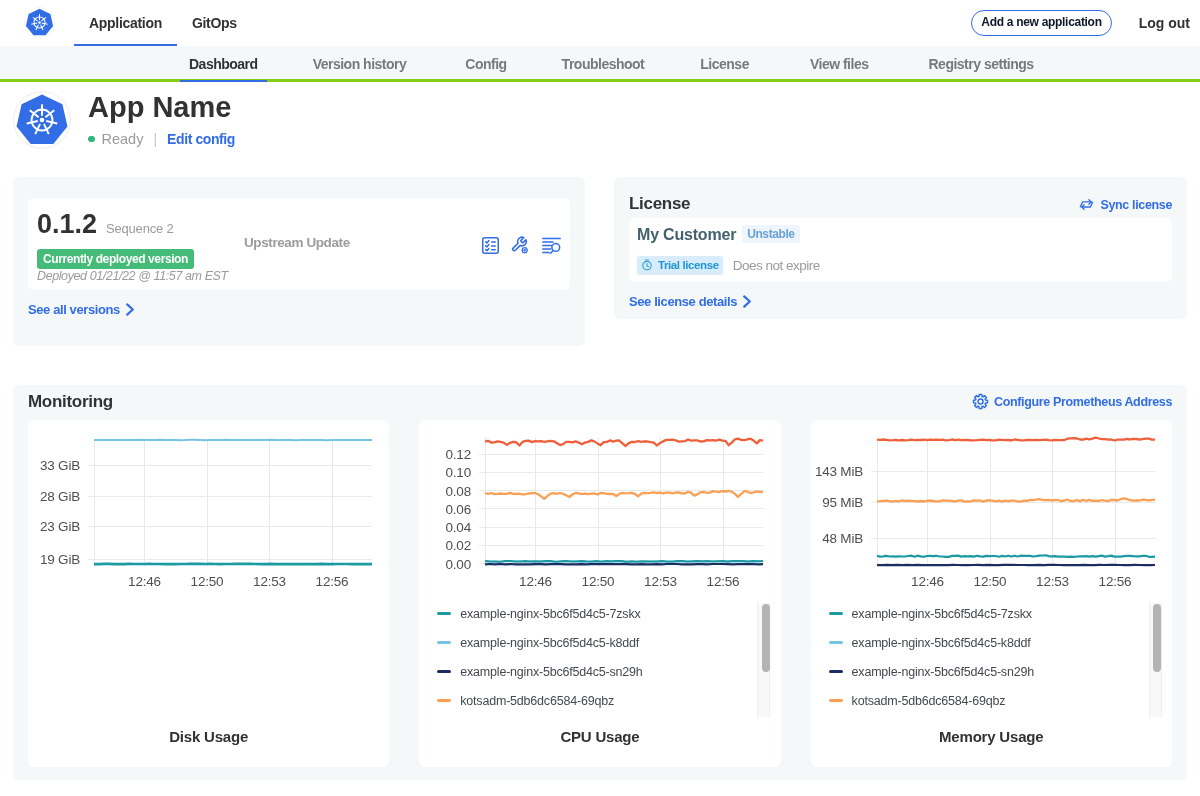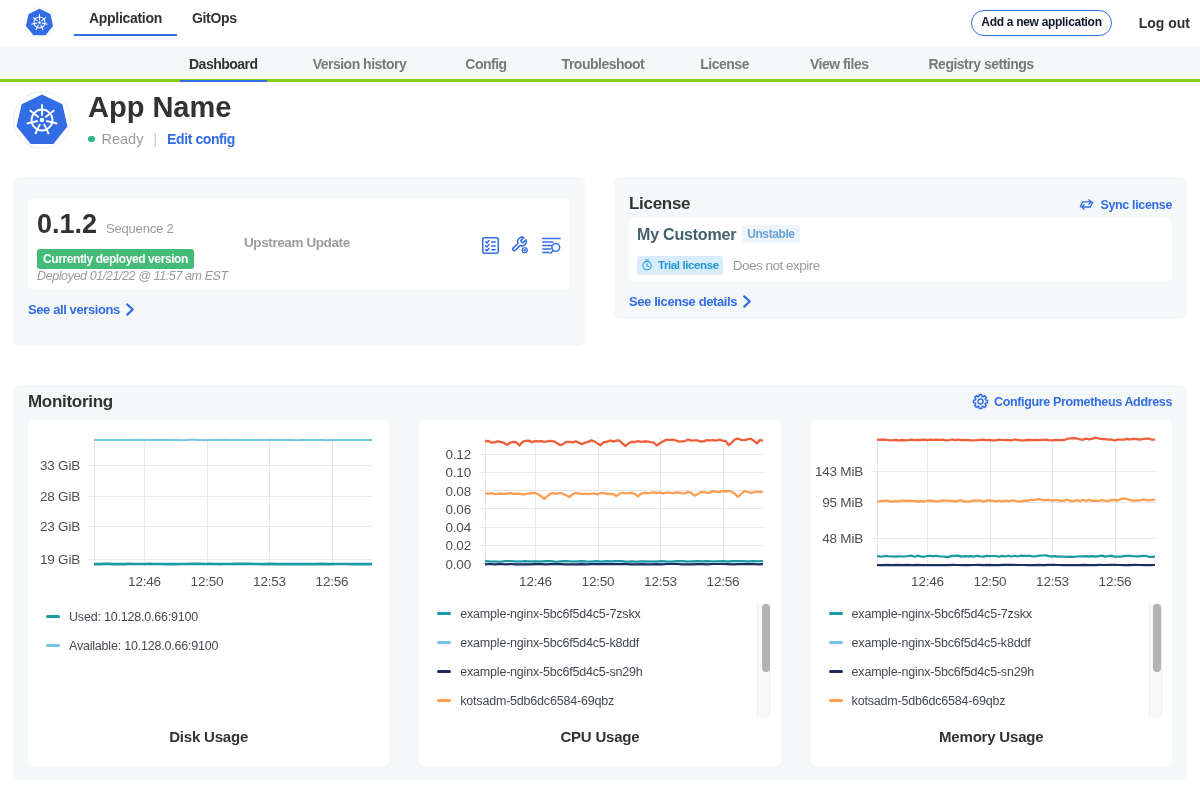--- a/index.html
+++ b/index.html
@@ -1,20 +1,20 @@
 <!DOCTYPE html>
 <html><head>
 <meta charset="utf-8">
 <style>
 * { margin:0; padding:0; box-sizing:border-box; }
 body { font-family: "Liberation Sans", sans-serif; background:#fff; width:1200px; }
 .topnav { height:46px; background:#fff; position:relative; display:flex; align-items:center; }
 .topnav .logo { position:absolute; left:24px; top:7px; }
 .topnav-tabs { position:absolute; left:74px; top:0; height:46px; display:flex; }
-.topnav-tab { padding:0 15px; height:36px; display:flex; align-items:center; font-size:14px; color:#323232; font-weight:600; letter-spacing:-0.3px; }
+.topnav-tab { padding:0 15px; height:46px; display:flex; align-items:center; font-size:14px; color:#323232; font-weight:600; letter-spacing:-0.3px; }
 .topnav-tab.active { border-bottom:2px solid #326de6; padding-top:2px; }
 .topnav-right { position:absolute; right:10px; top:0; height:46px; display:flex; align-items:center; gap:27px; }
 .btn-add { border:1px solid #326de6; border-radius:14px; color:#0f172a; font-size:12px; font-weight:700; padding:4px 9px 6px; background:#fff; letter-spacing:-0.3px; }
 .logout { font-size:14px; color:#323232; font-weight:600; }
 .subnav { height:36px; background:#f5f8f9; border-bottom:3px solid #84cc16; display:flex; padding-left:180px; }
 .subnav-tab { padding:0 9px; height:36px; display:flex; align-items:center; font-size:14px; color:#797979; font-weight:600; letter-spacing:-0.5px; }
 .subnav-tab.active { color:#323232; border-bottom:2.5px solid #326de6; padding-top:2.5px; }
 .apphead { position:relative; height:95px; }
 .apphead .biglogo { position:absolute; left:13px; top:9px; }
 .apphead h1 { position:absolute; left:88px; top:9px; font-size:29px; color:#323232; }
@@ -230,30 +230,20 @@
 <text x="52" y="111" text-anchor="end">23 GiB</text>
 <text x="52" y="144" text-anchor="end">19 GiB</text>
 <text x="116.5" y="166" text-anchor="middle">12:46</text>
 <text x="179" y="166" text-anchor="middle">12:50</text>
 <text x="241.5" y="166" text-anchor="middle">12:53</text>
 <text x="304" y="166" text-anchor="middle">12:56</text>
 </g>
 <polyline points="66.0,19.9 71.1,20.1 76.1,20.1 81.2,19.9 86.2,20.0 91.3,20.0 96.3,20.1 101.4,20.1 106.4,19.9 111.5,19.8 116.5,20.1 121.6,20.0 126.7,20.1 131.7,19.8 136.8,20.0 141.8,20.1 146.9,19.9 151.9,20.2 157.0,20.1 162.0,19.8 167.1,19.8 172.1,20.0 177.2,20.2 182.3,20.0 187.3,19.9 192.4,20.0 197.4,19.8 202.5,19.9 207.5,20.0 212.6,20.0 217.6,19.9 222.7,19.9 227.7,19.9 232.8,20.0 237.9,19.9 242.9,19.8 248.0,20.1 253.0,20.0 258.1,20.1 263.1,19.9 268.2,20.2 273.2,20.1 278.3,19.9 283.3,19.9 288.4,20.1 293.5,20.1 298.5,20.2 303.6,20.0 308.6,20.1 313.7,20.1 318.7,19.9 323.8,20.0 328.8,20.1 333.9,20.1 338.9,20.0 344.0,20.0" fill="none" stroke="#73c5e1" stroke-width="2" stroke-linejoin="round"></polyline>
 <polyline points="66.0,144.1 71.1,144.1 76.1,143.9 81.2,143.9 86.2,144.1 91.3,144.1 96.3,144.1 101.4,143.9 106.4,144.0 111.5,144.0 116.5,144.0 121.6,143.9 126.7,144.0 131.7,144.0 136.8,144.1 141.8,144.1 146.9,144.1 151.9,144.0 157.0,144.0 162.0,143.9 167.1,143.9 172.1,143.9 177.2,144.0 182.3,143.9 187.3,144.0 192.4,144.1 197.4,144.0 202.5,144.0 207.5,143.9 212.6,143.9 217.6,143.9 222.7,143.9 227.7,144.0 232.8,144.1 237.9,144.1 242.9,143.9 248.0,144.1 253.0,144.1 258.1,144.1 263.1,144.1 268.2,144.1 273.2,144.1 278.3,144.0 283.3,144.1 288.4,144.1 293.5,143.9 298.5,144.1 303.6,144.1 308.6,144.0 313.7,144.0 318.7,144.0 323.8,144.1 328.8,144.0 333.9,144.1 338.9,144.0 344.0,144.1" fill="none" stroke="#1b9aa3" stroke-width="2.6" stroke-linejoin="round"></polyline>
 </svg>
-      <div class="legend disklegend">
-          <div class="leg-row">
-            <span class="leg-dash" style="background:#1b9aa3"></span>
-            <span class="leg-txt">Used: 10.128.0.66:9100</span>
-          </div>
-<div class="leg-row">
-            <span class="leg-dash" style="background:#73c5e1"></span>
-            <span class="leg-txt">Available: 10.128.0.66:9100</span>
-          </div>
-        </div>
       <div class="chart-title">Disk Usage</div>
     </div>
     <div class="chartcard">
       <svg width="361" height="176" viewBox="0 0 361 176" style="display:block">
 <g stroke="#e9e9e9" stroke-width="1" shape-rendering="crispEdges">
 <line x1="60" x2="344" y1="34" y2="34"></line>
 <line x1="60" x2="344" y1="52.3" y2="52.3"></line>
 <line x1="60" x2="344" y1="70.5" y2="70.5"></line>
 <line x1="60" x2="344" y1="88.8" y2="88.8"></line>
 <line x1="60" x2="344" y1="107" y2="107"></line>

